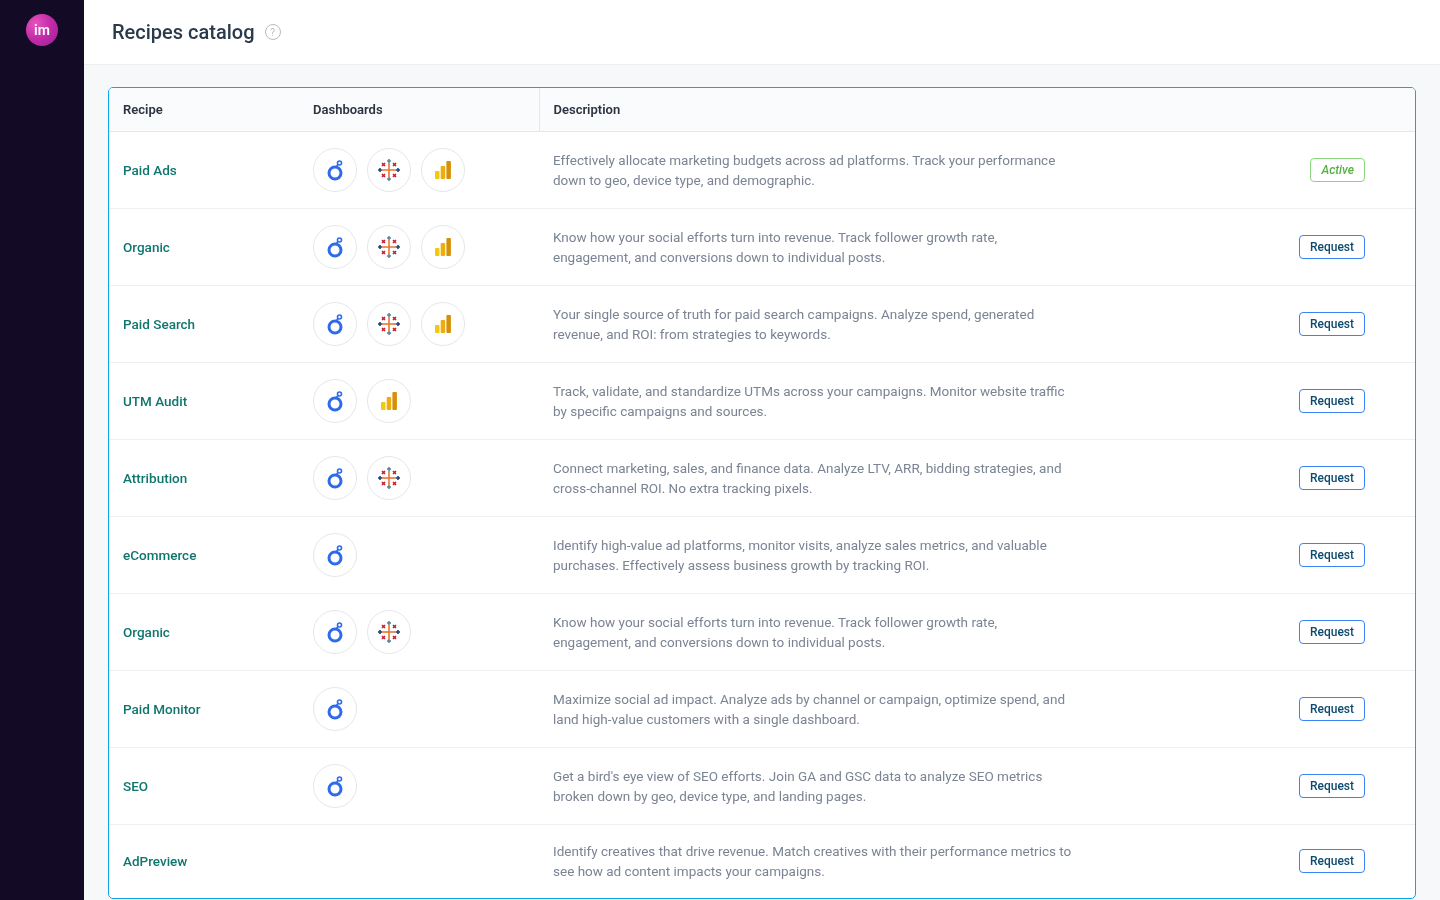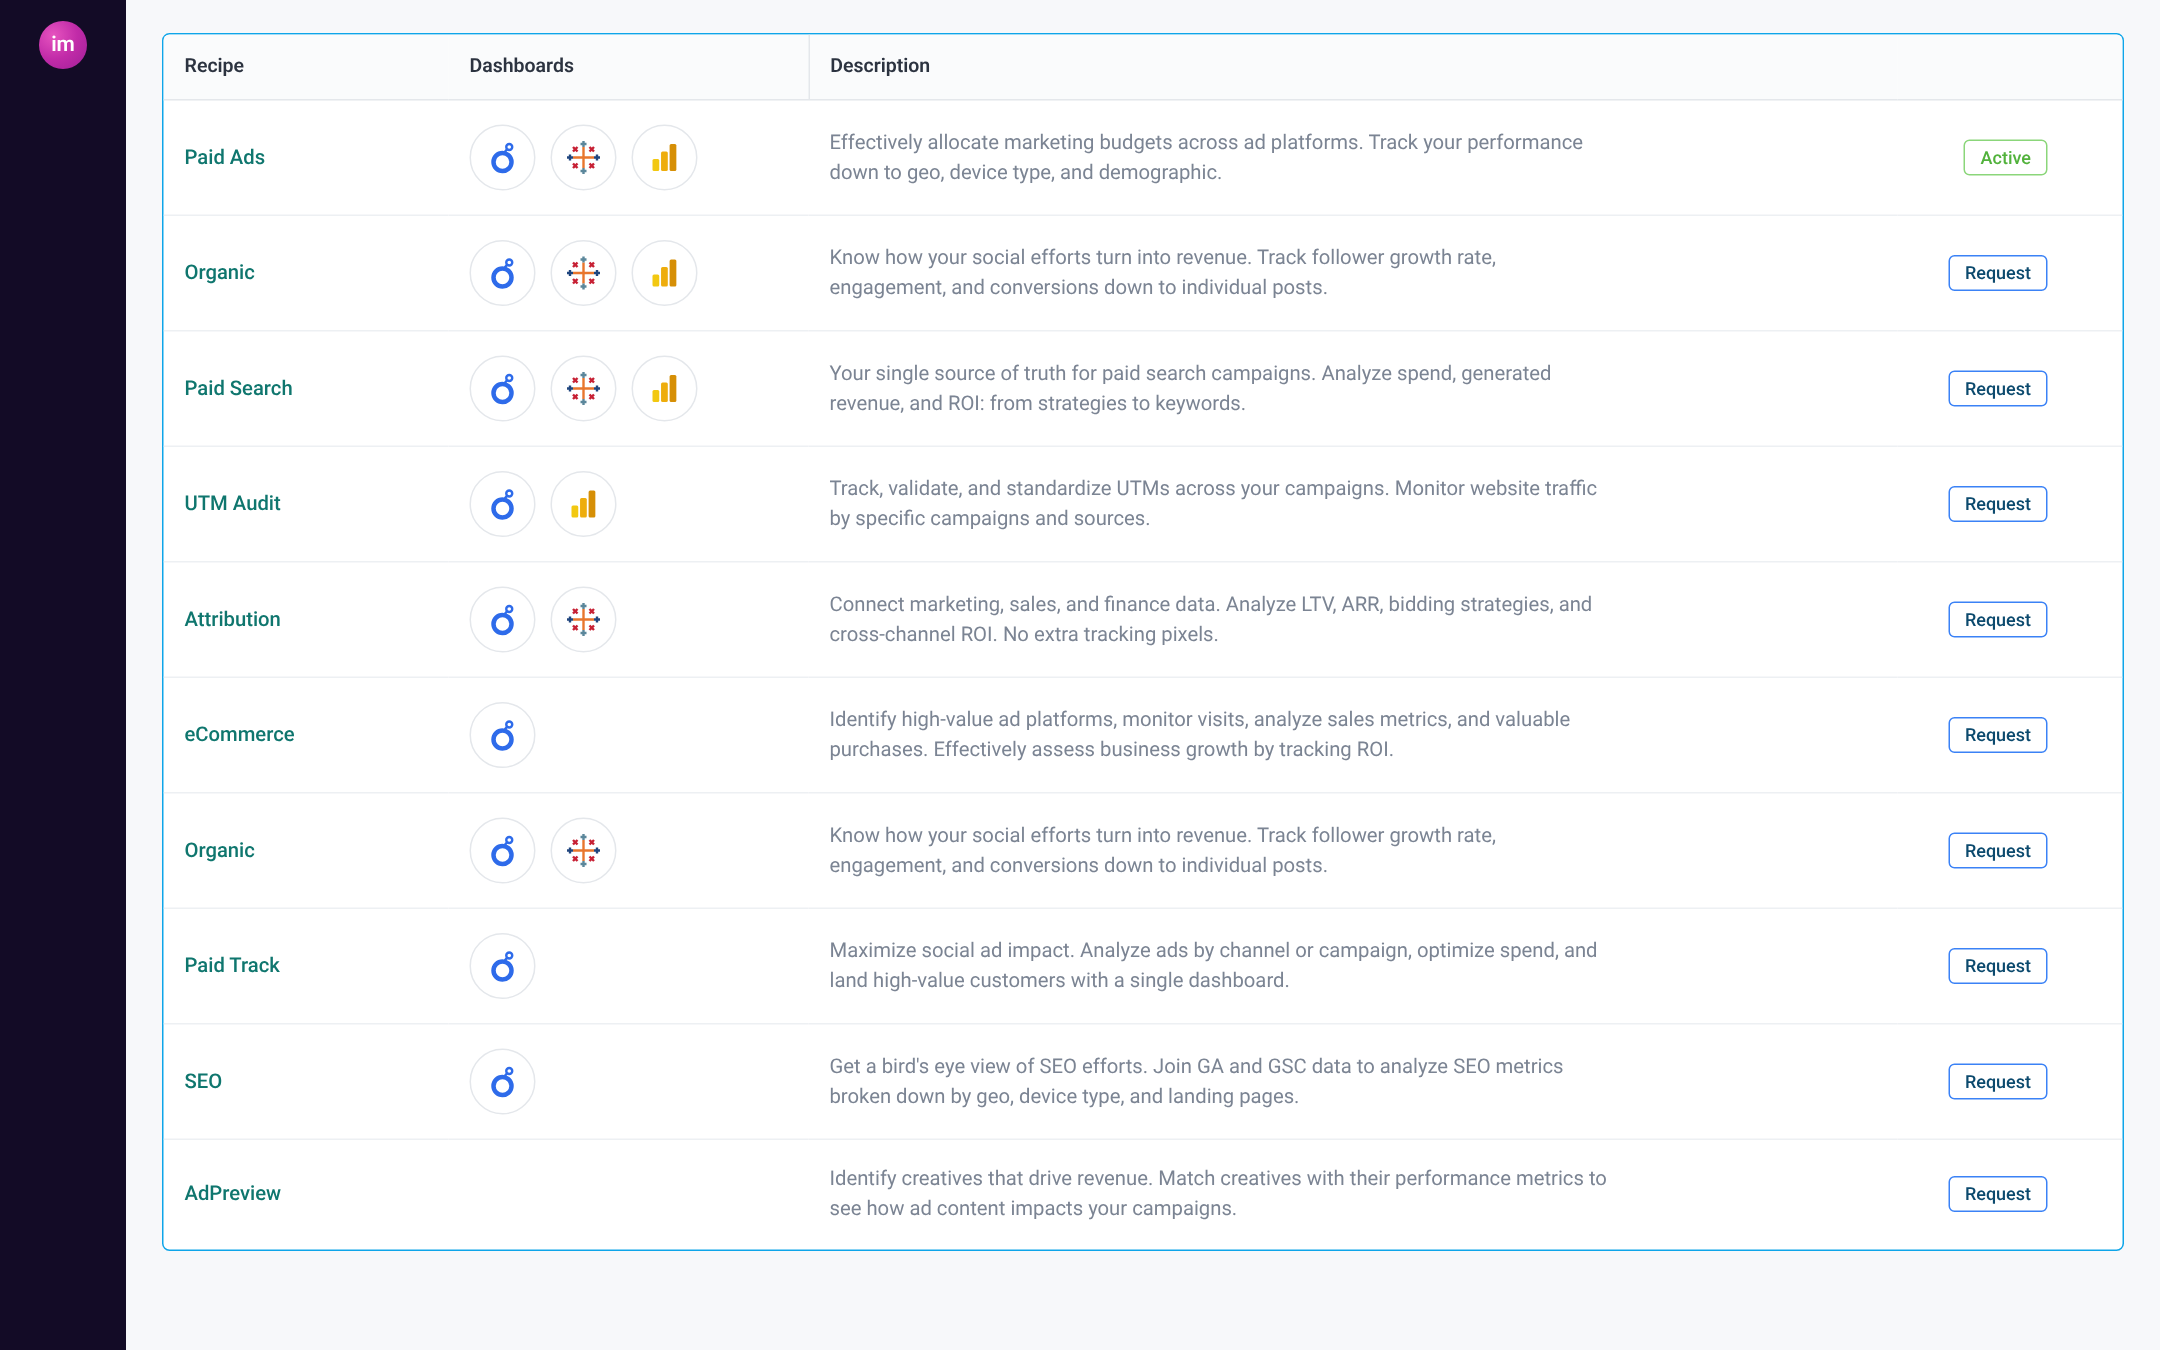--- a/index.html
+++ b/index.html
@@ -114,40 +114,45 @@
       display: inline-block;
       font-size: 12px;
       padding: 4px 10px;
       border-radius: 4px;
       font-weight: 500;
     }
     .badge-active {
       border: 1px solid #8bd67a;
       color: #52b23c;
       background: #fff;
+      font-style: italic;
     }
     .btn-request {
       border: 1px solid #3b82f6;
       color: #0c4a6e;
       background: #fff;
       cursor: pointer;
     }
     
     .dash-icon svg { width: 24px; height: 24px; }
   </style>
 </head>
 <body>
 
 <div class="sidebar">
   <div class="logo">
     <span>im</span>
   </div>
 </div>
 
 <div class="main">
+  <div class="header">
+    <div class="page-title">Recipes catalog</div>
+    <div class="help-icon">?</div>
+  </div>
   <div class="content">
     <div class="table-wrap">
       <table>
         <thead>
           <tr>
             <th>Recipe</th>
             <th>Dashboards</th>
             <th>Description</th>
             <th></th>
           </tr>
@@ -421,21 +426,21 @@
   </svg>
 </div>
                 </div>
               </td>
               <td>
                 <div class="desc">Know how your social efforts turn into revenue. Track follower growth rate, engagement, and conversions down to individual posts.</div>
               </td>
               <td class="action-cell"><span class="btn btn-request">Request</span></td>
             </tr>
             <tr>
-              <td><a class="recipe-link">Paid Track</a></td>
+              <td><a class="recipe-link">Paid Monitor</a></td>
               <td>
                 <div class="dash-icons">
                   <div class="dash-icon">
   <svg viewBox="0 0 24 24">
     <circle cx="12" cy="15" r="6" fill="none" stroke="#2e6bea" stroke-width="3"></circle>
     <circle cx="16.5" cy="5" r="2" fill="none" stroke="#2e6bea" stroke-width="1.6"></circle>
     <line x1="15" y1="6.5" x2="13" y2="9" stroke="#2e6bea" stroke-width="1.6"></line>
   </svg>
 </div>
                 </div>

